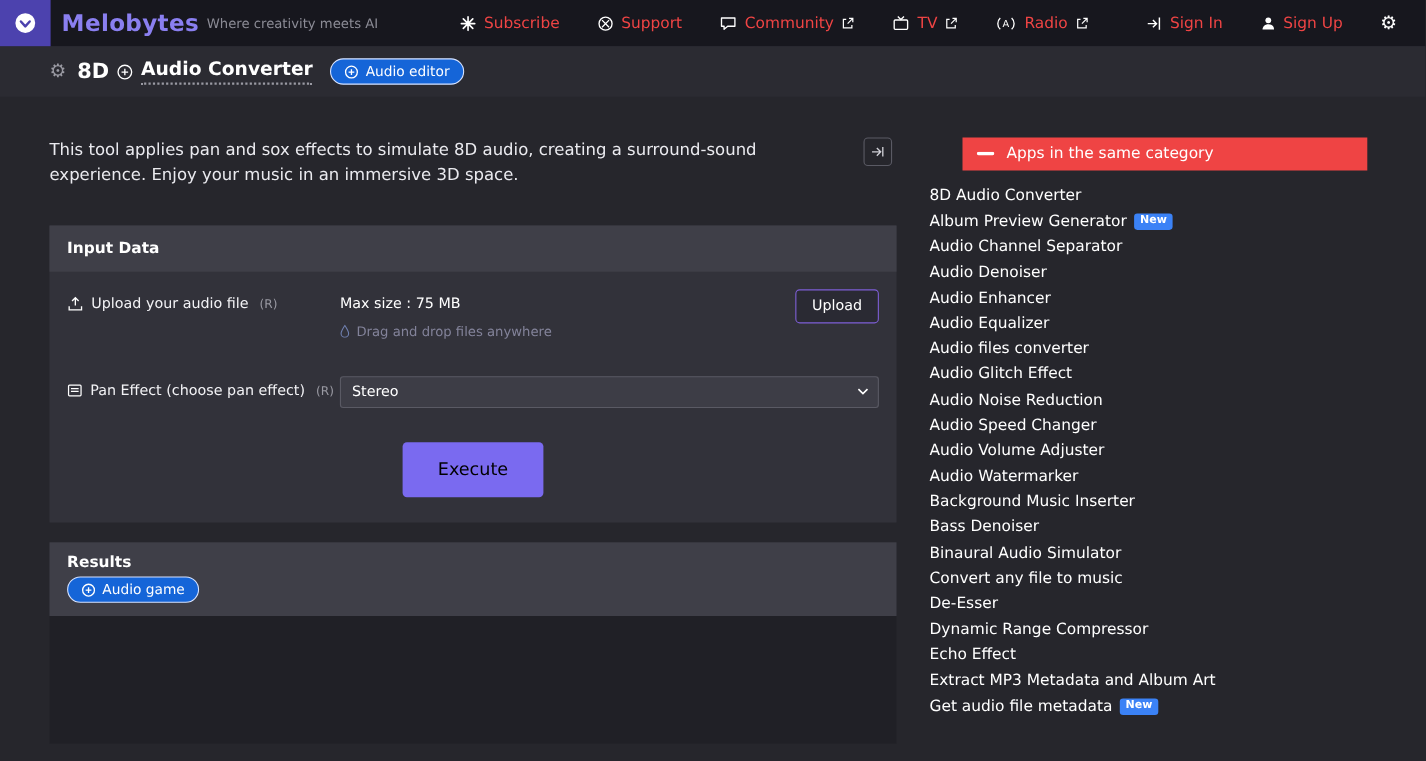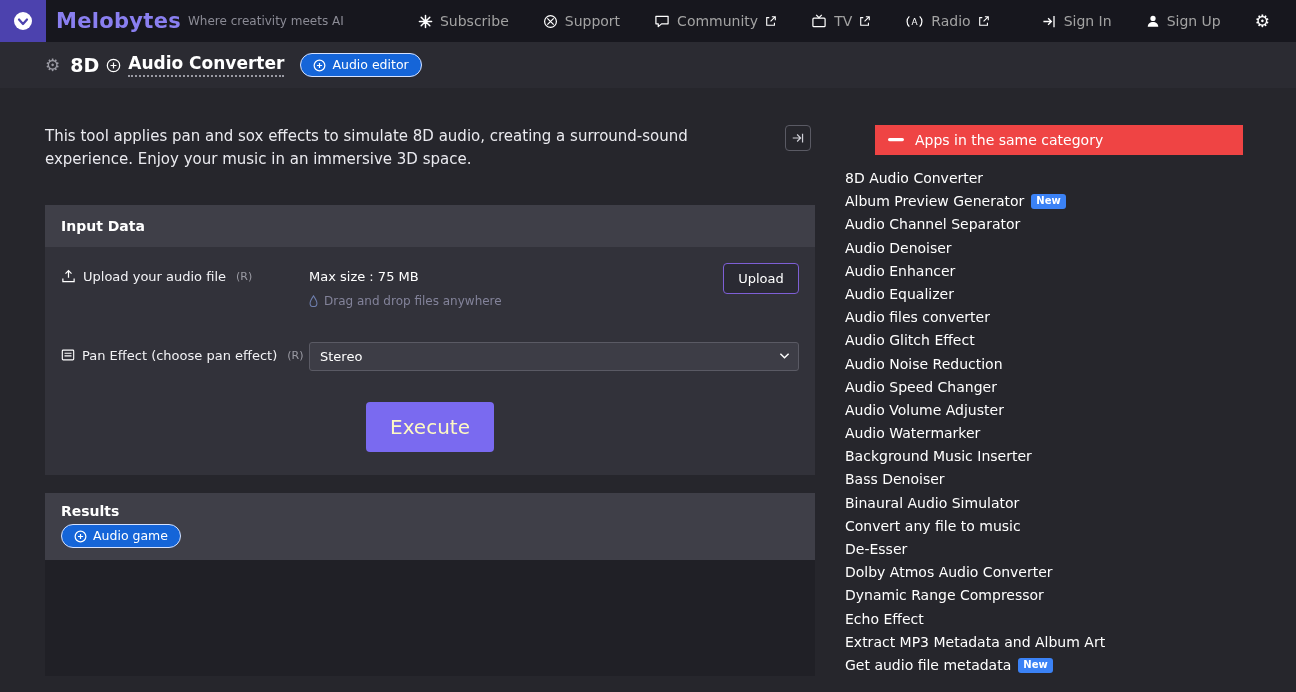--- a/index.html
+++ b/index.html
@@ -10,21 +10,21 @@
     font-family:"DejaVu Sans","Liberation Sans",sans-serif;
   }
   .icon { display:inline-flex; align-items:center; justify-content:center; }
 
   
   .navbar { height:42px; background:#17171e; display:flex; align-items:center; padding-right:26px; }
   .logo-sq { width:46px; height:42px; background:#4c42ae; display:flex; align-items:center; justify-content:center; cursor:pointer; flex:0 0 auto; }
   .brand { font-size:21px; font-weight:bold; color:#8a7ff0; margin-left:10px; cursor:pointer; letter-spacing:.3px; }
   .tagline { font-size:12px; color:#8b8b95; margin-left:7px; }
   .nav-links { margin-left:auto; display:flex; align-items:center; gap:34px; }
-  .nav-item { display:flex; align-items:center; gap:7px; font-size:14px; color:#a3a3a3; cursor:pointer; white-space:nowrap; }
+  .nav-item { display:flex; align-items:center; gap:7px; font-size:14px; color:#ef4444; cursor:pointer; white-space:nowrap; }
   .nav-item.gap-lg { margin-left:18px; }
   .gear-glyph { font-size:17px; line-height:1; cursor:pointer; }
 
   
   .subbar { height:46px; background:#2b2b32; display:flex; align-items:center; padding-left:45px; }
   .subbar .crumb-gear { color:#9a9aa3; font-size:17px; margin-right:10px; cursor:pointer; }
   .app-short { font-size:19px; font-weight:bold; margin-right:7px; }
   .crumb-plus { margin-right:7px; }
   .app-name { font-size:17px; font-weight:bold; border-bottom:2px dotted #9a9aa3; padding-bottom:2px; cursor:pointer; }
   .pill {
@@ -61,21 +61,21 @@
   .select-wrap { flex:1; position:relative; }
   select.pan-select {
     width:100%; height:29px; background:#3d3d46; border:1px solid #5a5a64; border-radius:3px;
     color:#fff; font-size:13px; padding:0 26px 0 10px; appearance:none; -webkit-appearance:none; cursor:pointer;
     font-family:inherit;
   }
   .chev { position:absolute; right:9px; top:10px; pointer-events:none; }
 
   .execute-btn {
     display:block; margin:31px auto 0; width:128px; height:50px;
-    background:#7a6af0; border:none; border-radius:4px; color:#fef9c3; font-size:20px; cursor:pointer;
+    background:#7a6af0; border:none; border-radius:4px; color:#000000; font-size:16px; cursor:pointer;
     font-family:inherit;
   }
 
   .results-panel { margin-top:18px; }
   .results-header { background:#3f3f48; padding:10px 16px 12px; }
   .results-title { font-size:14px; font-weight:bold; margin-bottom:5px; }
   .results-body { height:116px; background:#202026; }
 
   
   .sidebar-header { margin-top:37px; height:30px; background:#ef4444; display:flex; align-items:center; gap:11px; padding:0 13px; font-size:14px;margin-left:30px; }
@@ -363,24 +363,20 @@
       </div>
         <div class="app-item">
         <span>Convert any file to music</span>
 
       </div>
         <div class="app-item">
         <span>De-Esser</span>
 
       </div>
         <div class="app-item">
-        <span>Dolby Atmos Audio Converter</span>
-
-      </div>
-        <div class="app-item">
         <span>Dynamic Range Compressor</span>
 
       </div>
         <div class="app-item">
         <span>Echo Effect</span>
 
       </div>
         <div class="app-item">
         <span>Extract MP3 Metadata and Album Art</span>
 

